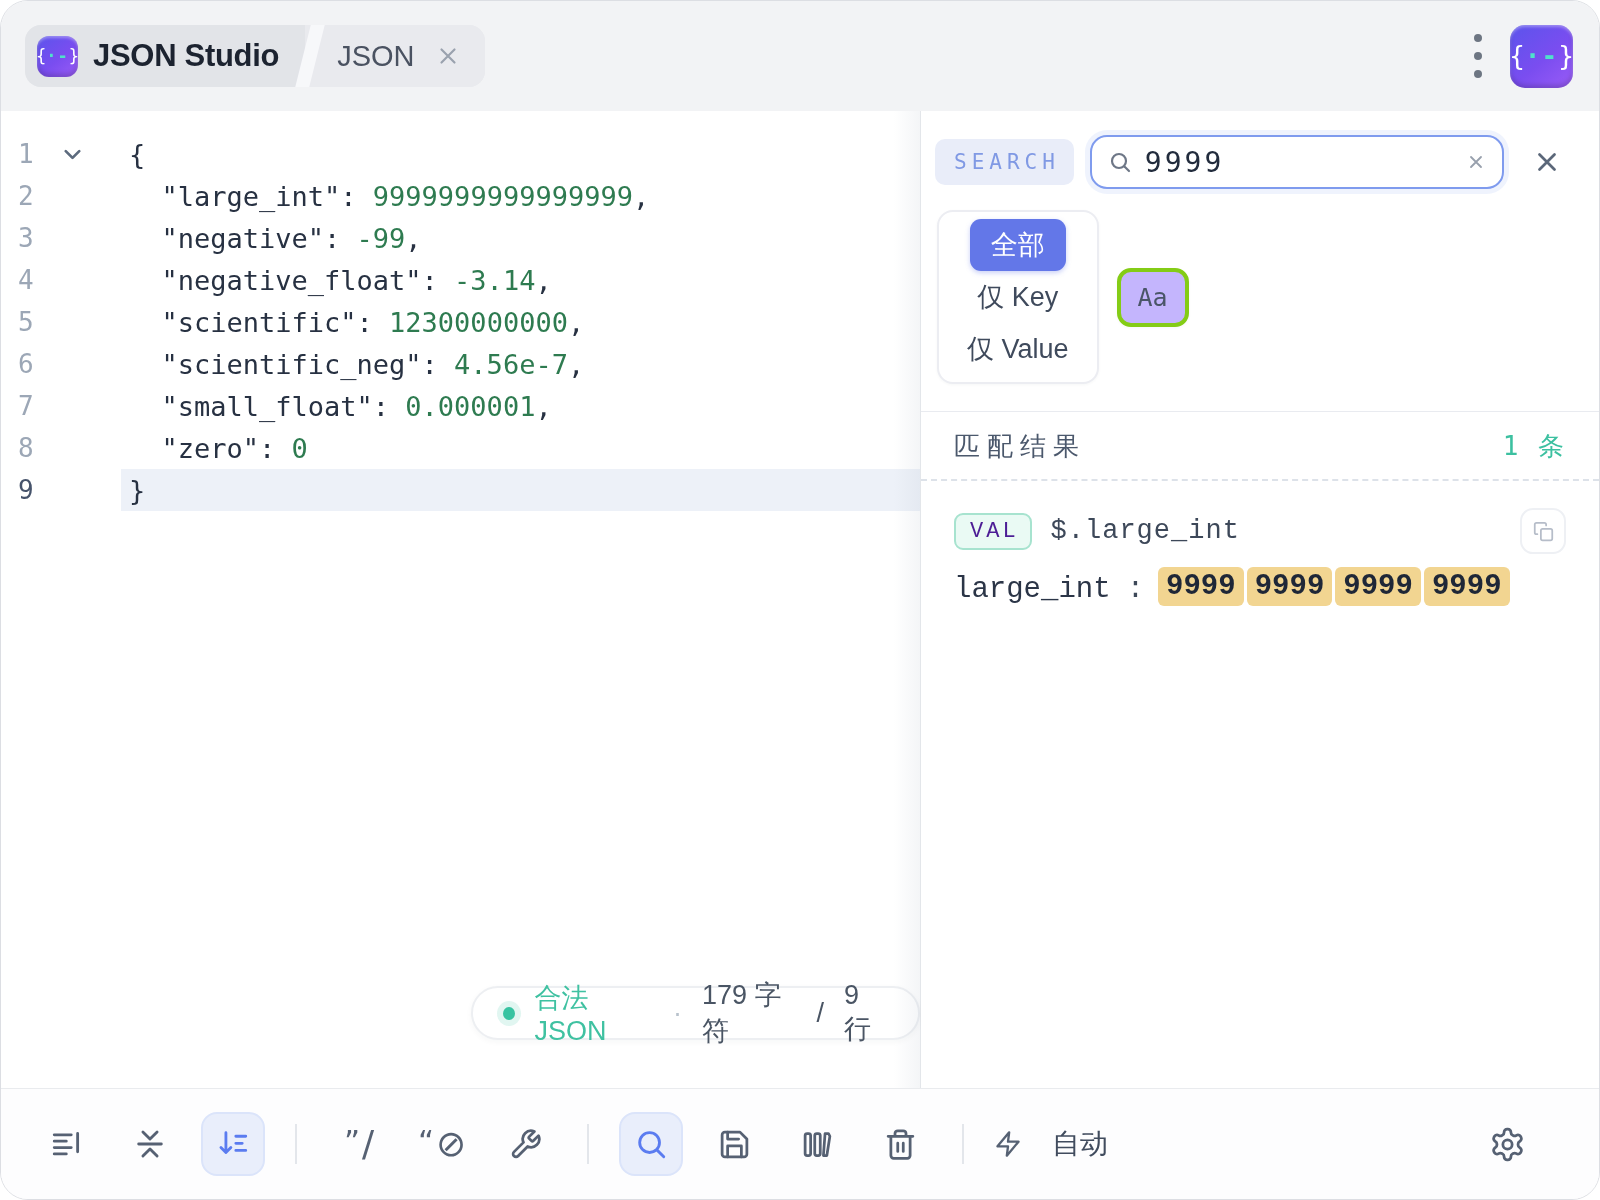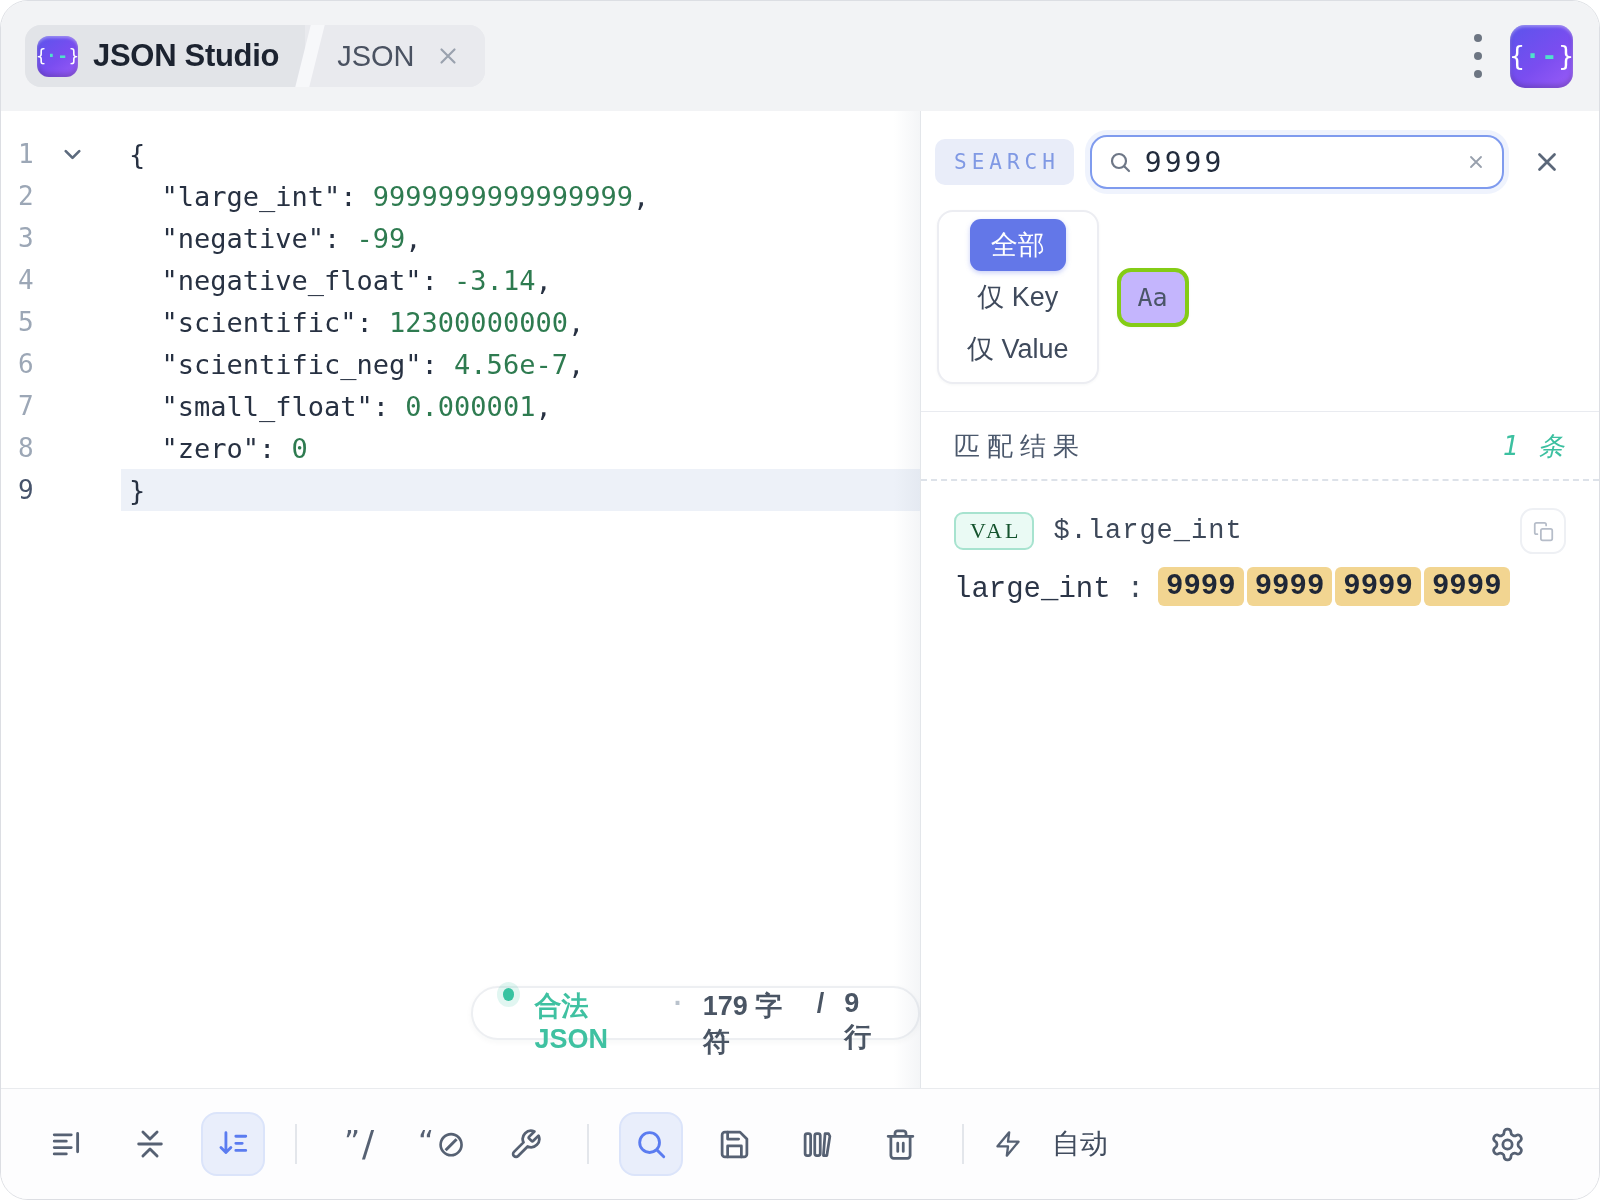--- a/index.html
+++ b/index.html
@@ -35,22 +35,22 @@
   .gutter { width:120px; flex:none; display:flex; align-items:center; gap:9px; padding-left:17px; }
   .lnum { min-width:32px; color:#9ca7b6; font-size:26px; }
   .row.active .lnum { color:#46536b; }
   .chev { width:27px; height:27px; color:#5d6b7e; }
   .content { flex:1; height:100%; display:flex; align-items:center; white-space:pre; padding-left:8px; color:#273142; }
   .row.active .content { background:#edf1f8; }
   .seg-n { color:#2e7b50; }
   .seg-p { color:#273142; }
 
   .status-pill { position:absolute; left:470px; top:875px; height:54px; border-radius:27px; background:#fff;
-     border:2px solid #edeff2; display:flex; gap:20px; padding:0 30px; font-size:27px;
-     box-shadow:0 2px 6px rgba(30,40,60,.04);font-weight:bold; }
+     border:2px solid #edeff2; display:flex; align-items:center; gap:20px; padding:0 30px; font-size:27px;
+     box-shadow:0 2px 6px rgba(30,40,60,.04); }
   .dot-ok { width:13px; height:13px; border-radius:50%; background:#37c3a1; box-shadow:0 0 0 6px rgba(55,195,161,.15); }
   .valid-txt { color:#3fc1a1; }
   .mid-dot { color:#b9c2cc; }
   .stat-txt { color:#4a5564; }
 
   
   .panel { flex:1; position:relative; background:#fff; }
   .search-row { display:flex; align-items:center; padding:24px 0 0 14px; }
   .search-label { background:#e9edf9; color:#8099e4; font-family:"DejaVu Sans Mono",monospace; font-size:21px;
      letter-spacing:5px; padding:11px 14px 11px 19px; border-radius:10px; }
@@ -65,26 +65,26 @@
   .seg-group { display:flex; align-items:center; background:#fff; border:2px solid #ecedf2; border-radius:16px;
      padding:7px; box-shadow:0 1px 3px rgba(30,40,60,.04);flex-direction:column; }
   .seg-btn { font-size:27px; color:#3f4a5c; padding:8px 21px; border:none; background:none; border-radius:11px; cursor:pointer; }
   .seg-btn.sel { background:#6377e8; color:#fff; box-shadow:0 2px 5px rgba(99,119,232,.35); }
   .case-btn { border:4px solid #84cc16; border-radius:14px; background:#c4b5fd; padding:11px 17px; font-size:25px;
      color:#4a5568; font-family:"DejaVu Sans Mono",monospace; box-shadow:0 1px 3px rgba(30,40,60,.04); cursor:pointer; }
 
   .results-header { margin-top:27px; border-top:1px solid #e9ebf0; display:flex; justify-content:space-between;
      align-items:center; padding:17px 33px 15px 33px; }
   .results-title { color:#4b586c; font-size:26px; letter-spacing:7px; }
-  .results-count { color:#3cc0a0; font-size:26px; font-family:"DejaVu Sans Mono",monospace; letter-spacing:2px;font-style:italic; }
+  .results-count { color:#3cc0a0; font-size:26px; font-family:"DejaVu Sans Mono",monospace; letter-spacing:2px; }
   .dashed { border-top:2px dashed #dde2e9; }
 
   .result-item { padding:27px 33px; }
   .result-top { display:flex; align-items:center; gap:19px; }
-  .val-badge { font-family:Liberation Serif, serif; font-size:22px; letter-spacing:3px; color:#14532d;
+  .val-badge { font-family:Liberation Mono, monospace; font-size:22px; letter-spacing:3px; color:#4c1d95;
      background:#eafaf4; border:2px solid #a7e3cf; border-radius:9px; padding:4px 11px 4px 14px; }
   .result-path { font-family:"Liberation Mono",monospace; font-size:27px; color:#3d4859; letter-spacing:1px; }
   .copy-btn { margin-left:auto; width:46px; height:46px; border:2px solid #eef0f4; border-radius:13px;
      background:#fff; color:#b6bdc9; display:flex; align-items:center; justify-content:center; cursor:pointer; }
   .result-value { margin-top:13px; display:flex; align-items:flex-end; font-family:"Liberation Mono",monospace;
      font-size:29px; color:#2b3547; }
   .rv-colon { margin:0 14px 0 16px; color:#3d4859; }
   .marks { display:flex; gap:3px; }
   .mark { background:#f2d591; color:#1f2737; font-weight:bold; padding:3px 8px; border-radius:6px; }
 

